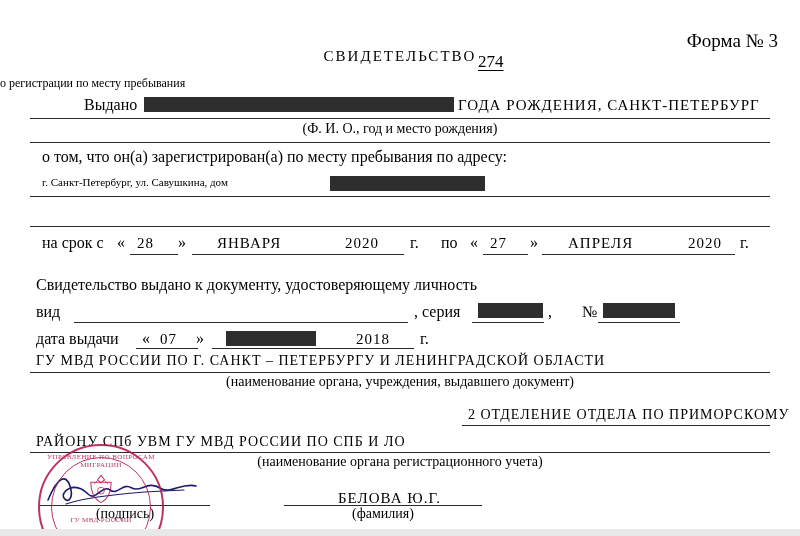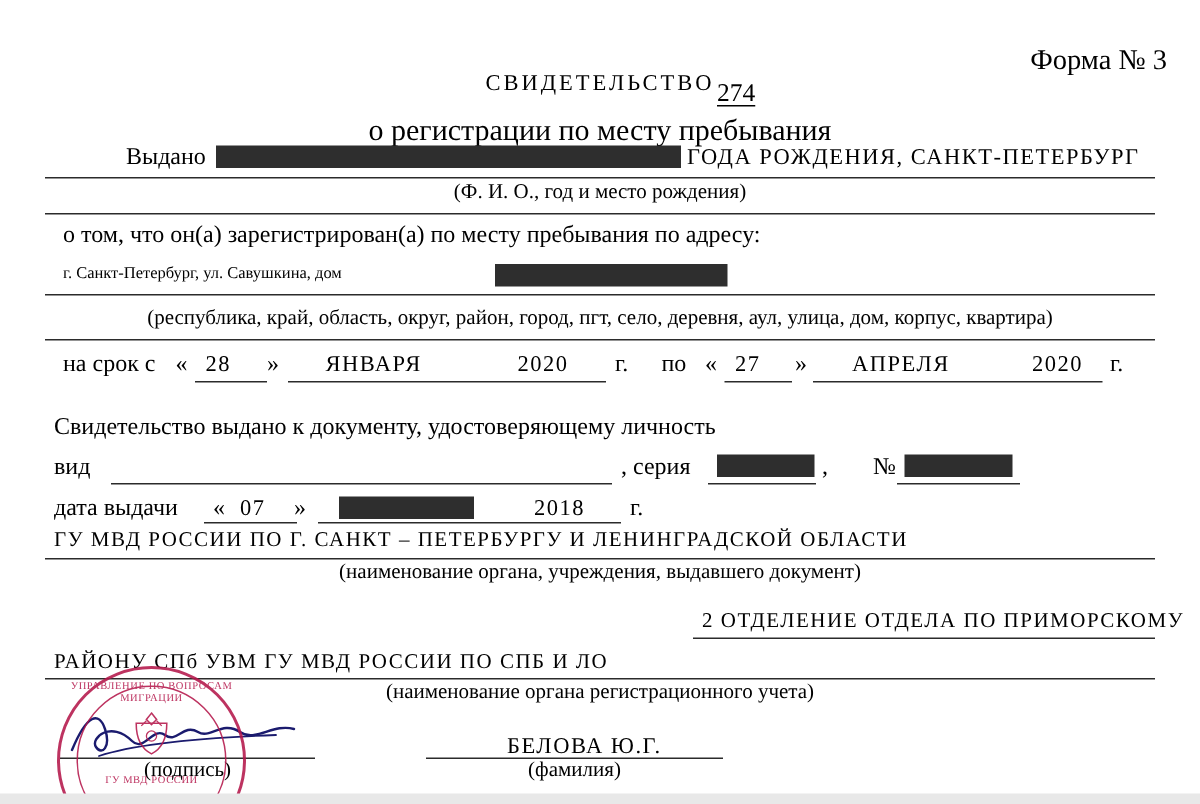--- a/index.html
+++ b/index.html
@@ -36,22 +36,21 @@
   .title-num {
     left: 478px;
     top: 52px;
     font-size: 17px;
     text-decoration: underline;
     text-underline-offset: 3px;
   }
   .subtitle {
     left: 0; right: 0;
     top: 76px;
-    text-align: center;
-    font-size: 20px;
+    font-size: 12px;
   }
   .lbl { font-size: 16px; }
   .small-cap {
     font-size: 14px;
     text-align: center;
   }
   .rule {
     border-bottom: 1px solid #2b2b2b;
     height: 0;
   }
@@ -132,21 +131,20 @@
   <div class="abs val-sp" style="left:458px; top:97px;">ГОДА РОЖДЕНИЯ, САНКТ-ПЕТЕРБУРГ</div>
   <div class="abs rule" style="left:30px; top:118px; width:740px;"></div>
   <div class="abs small-cap" style="left:30px; top:121px; width:740px;">(Ф. И. О., год и место рождения)</div>
   <div class="abs rule" style="left:30px; top:142px; width:740px;"></div>
 
   <div class="abs lbl" style="left:42px; top:148px;">о том, что он(а) зарегистрирован(а) по месту пребывания по адресу:</div>
 
   <div class="abs val" style="left:42px; top:176px;">г. Санкт-Петербург, ул. Савушкина, дом</div>
   <div class="abs redact" style="left:330px; top:176px; width:155px;"></div>
   <div class="abs rule" style="left:30px; top:196px; width:740px;"></div>
-  <div class="abs small-cap" style="left:30px; top:205px; width:740px;">(республика, край, область, округ, район, город, пгт, село, деревня, аул, улица, дом, корпус, квартира)</div>
   <div class="abs rule" style="left:30px; top:226px; width:740px;"></div>
 
   <div class="abs lbl" style="left:42px; top:234px;">на срок с</div>
   <div class="abs lbl" style="left:117px; top:234px;">«</div>
   <div class="abs val-sp" style="left:137px; top:235px;">28</div>
   <div class="abs lbl" style="left:178px; top:234px;">»</div>
   <div class="abs val-sp" style="left:217px; top:235px;">ЯНВАРЯ</div>
   <div class="abs val-sp" style="left:345px; top:235px;">2020</div>
   <div class="abs lbl" style="left:410px; top:234px;">г.</div>
   <div class="abs lbl" style="left:441px; top:234px;">по</div>

